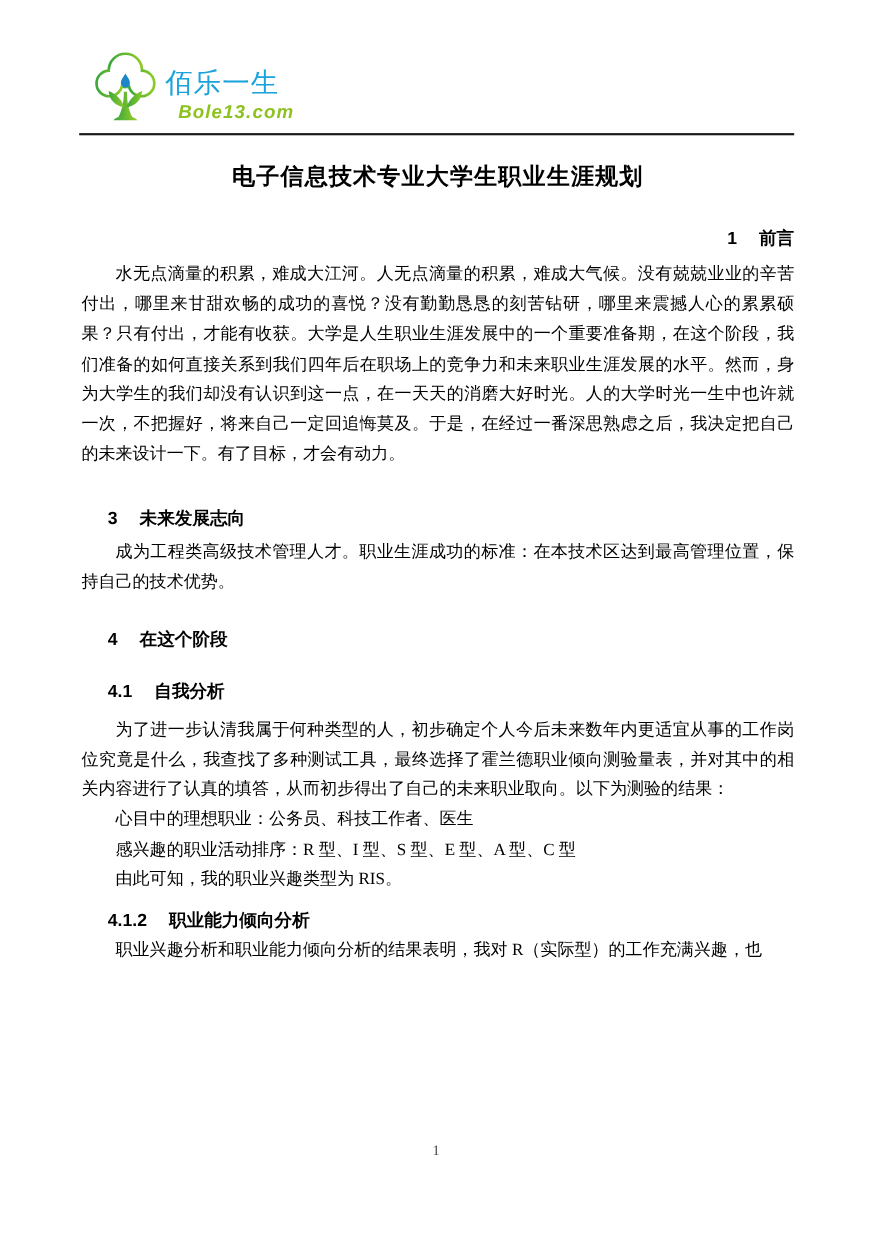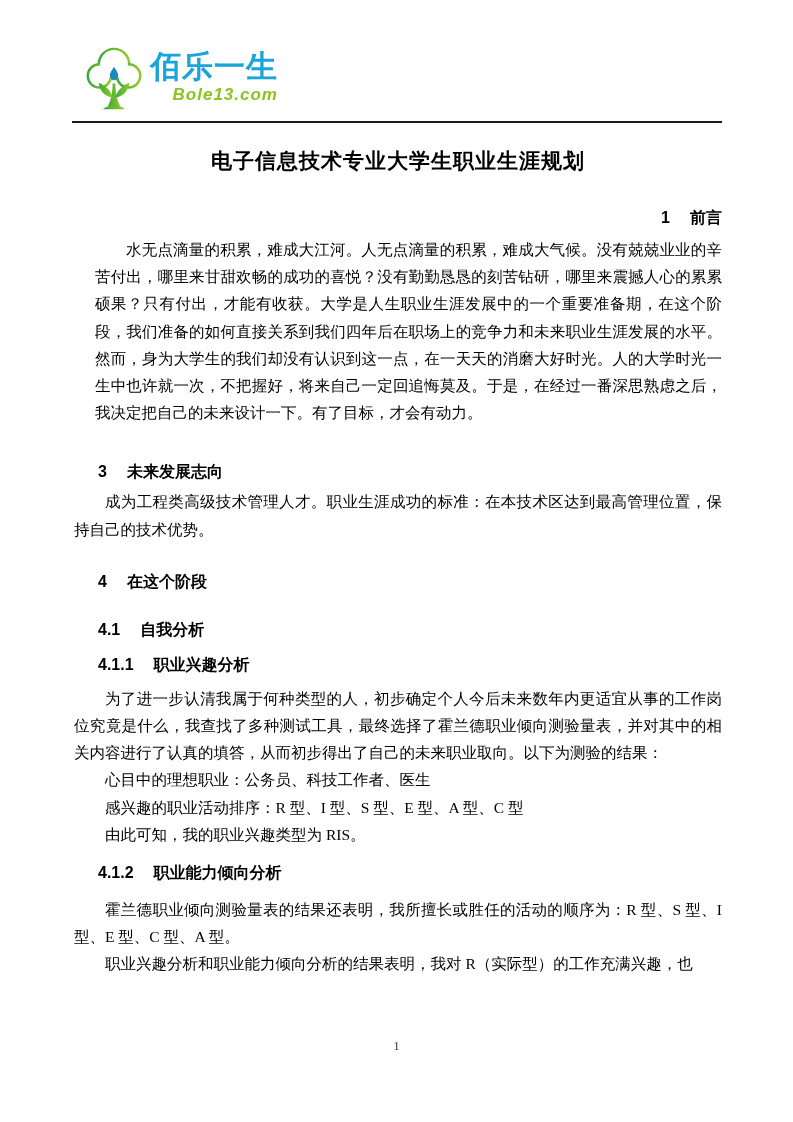--- a/index.html
+++ b/index.html
@@ -31,24 +31,24 @@
   }
   .logo-row {
     display: flex;
     align-items: flex-start;
     padding-left: 10px;
   }
   .logo-icon svg { width: 64px; height: 68px; display: block; }
   .brand-block { display: flex; flex-direction: column; margin-left: 4px; }
   .brand-name {
     font-family: "Liberation Sans", "DejaVu Sans", sans-serif;
-    font-weight: bold;
-    font-size: 31px;
+    font-weight: normal;
+    font-size: 25px;
     line-height: 1.1;
-    margin-top: 4px;
+    margin-top: 17px;
     color: var(--brand-blue, #1ba3dc);
     letter-spacing: 1px;
   }
   .brand-site {
     font-family: "Liberation Sans", "DejaVu Sans", sans-serif;
     font-weight: bold;
     font-style: italic;
     font-size: 17px;
     margin-top: 1px;
     margin-left: 12px;
@@ -92,21 +92,21 @@
   .sec-num { margin-right: 20px; }
   .para {
     font-size: 15.5px;
     line-height: 27.2px;
     text-align: justify;
     text-indent: 2em;
     margin: 0;
   }
   .mt0  { margin-top: 0; }
   .mt4  { margin-top: 4px; }
-  .mt6  { margin-top: 6px; margin-left: 21px; }
+  .mt6  { margin-top: 6px; }
   .mt8  { margin-top: 8px; }
   .mt11 { margin-top: 11px; }
   .mt13 { margin-top: 13px; }
   .mt14 { margin-top: 14px; }
   .mt16 { margin-top: 24px; }
   .mt27 { margin-top: 27px; }
   .mt30 { margin-top: 30px; text-align: right; }
   .mt34 { margin-top: 34px; }
 
   
@@ -169,28 +169,26 @@
     <p class="para mt6">水无点滴量的积累，难成大江河。人无点滴量的积累，难成大气候。没有兢兢业业的辛苦付出，哪里来甘甜欢畅的成功的喜悦？没有勤勤恳恳的刻苦钻研，哪里来震撼人心的累累硕果？只有付出，才能有收获。大学是人生职业生涯发展中的一个重要准备期，在这个阶段，我们准备的如何直接关系到我们四年后在职场上的竞争力和未来职业生涯发展的水平。然而，身为大学生的我们却没有认识到这一点，在一天天的消磨大好时光。人的大学时光一生中也许就一次，不把握好，将来自己一定回追悔莫及。于是，在经过一番深思熟虑之后，我决定把自己的未来设计一下。有了目标，才会有动力。</p>
 
 
     <h2 class="sec-h mt34"><span class="sec-num">3</span><span>未来发展志向</span></h2>
     <p class="para mt4">成为工程类高级技术管理人才。职业生涯成功的标准：在本技术区达到最高管理位置，保持自己的技术优势。</p>
 
     <h2 class="sec-h mt27"><span class="sec-num">4</span><span>在这个阶段</span></h2>
 
     <h2 class="sec-h mt16"><span class="sec-num">4.1</span><span>自我分析</span></h2>
 
-    <h2 class="sec-h mt11"><span class="sec-num">4.1.1</span><span>职业兴趣分析</span></h2>
     <p class="para mt8">为了进一步认清我属于何种类型的人，初步确定个人今后未来数年内更适宜从事的工作岗位究竟是什么，我查找了多种测试工具，最终选择了霍兰德职业倾向测验量表，并对其中的相关内容进行了认真的填答，从而初步得出了自己的未来职业取向。以下为测验的结果：</p>
     <p class="para mt0">心目中的理想职业：公务员、科技工作者、医生</p>
     <p class="para mt0">感兴趣的职业活动排序：R 型、I 型、S 型、E 型、A 型、C 型</p>
     <p class="para mt0">由此可知，我的职业兴趣类型为 RIS。</p>
 
     <h2 class="sec-h mt13"><span class="sec-num">4.1.2</span><span>职业能力倾向分析</span></h2>
-    <p class="para mt11">霍兰德职业倾向测验量表的结果还表明，我所擅长或胜任的活动的顺序为：R 型、S 型、I 型、E 型、C 型、A 型。</p>
     <p class="para mt0">职业兴趣分析和职业能力倾向分析的结果表明，我对 R（实际型）的工作充满兴趣，也</p>
 
   </div>
 
   <div class="footer">
     <span>1</span>
   </div>
 
 </div>
 

